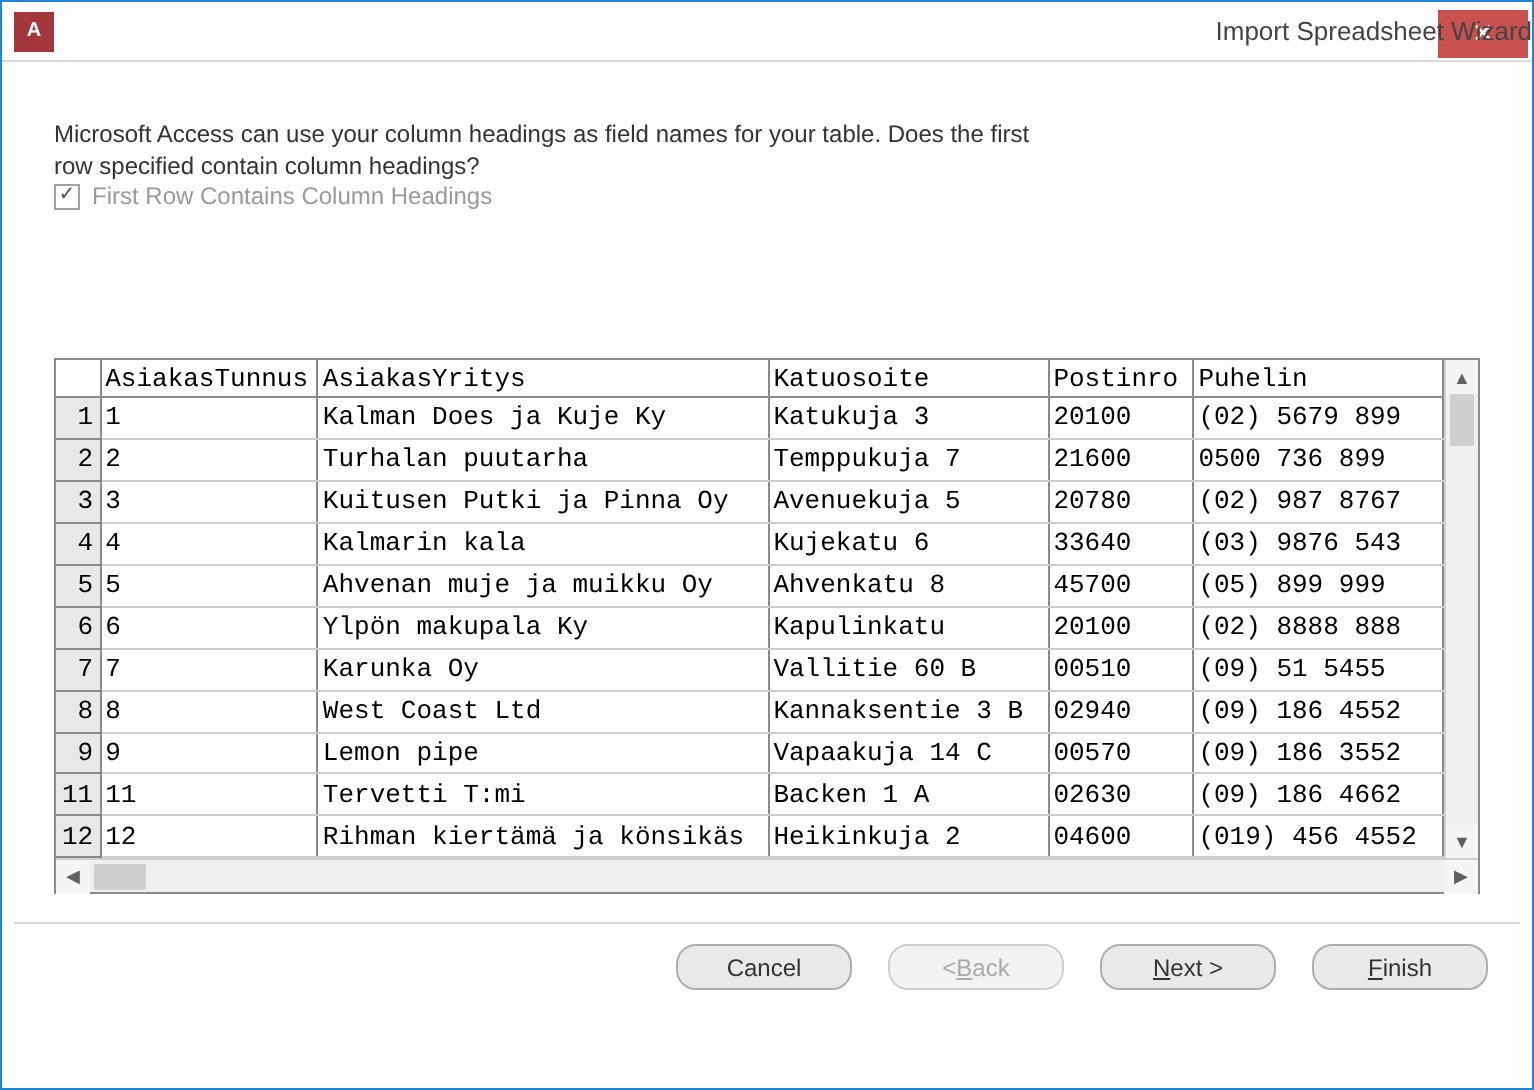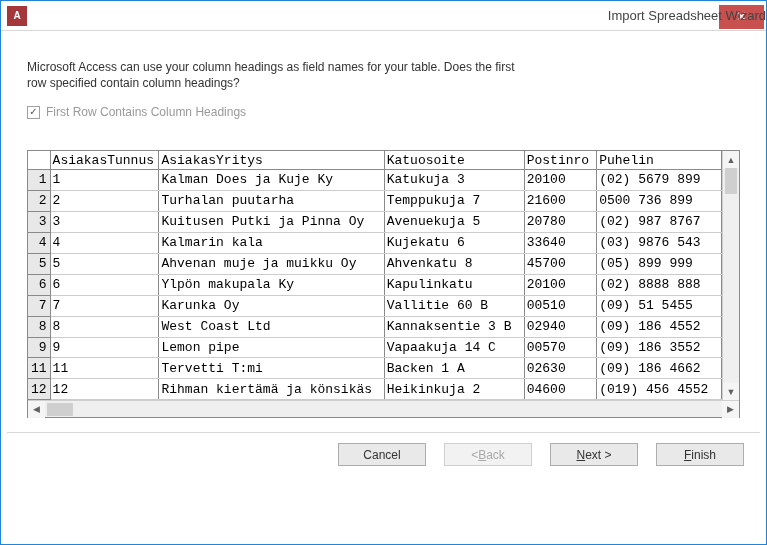--- a/index.html
+++ b/index.html
@@ -44,37 +44,36 @@
     font-size:13px;
     margin-right:2px; margin-top:2px;
   }
   .content {
     padding: 28px 26px 0 26px;
   }
   .intro {
     color:#333;
     line-height:1.35;
     max-width: 520px;
-    margin-bottom: 14px;
   }
   .chk-row {
     display:flex; align-items:center;
     color:#9a9a9a;
     margin-bottom: 16px;
   }
   .chk {
     width:13px; height:13px;
     border:1px solid #a0a0a0;
     margin-right:6px;
     display:flex; align-items:center; justify-content:center;
     font-size:10px; color:#555;
     line-height:1;
   }
   .grid-wrap {
-    margin-top: 31px;
+    margin-top: 74px;
     border:1px solid #8a8a8a;
     height: 268px;
     display:flex;
     flex-direction:column;
     background:#fff;
   }
   .grid-scroll {
     flex:1;
     overflow:hidden;
     position:relative;
@@ -168,21 +167,21 @@
     padding: 10px 22px 0 0;
   }
   .btn {
     min-width:88px;
     height:23px;
     border:1px solid #adadad;
     background:#e9e9e9;
     display:flex; align-items:center; justify-content:center;
     font-size:12px;
     color:#333;
-    border-radius:0;
+    border-radius:10px;
   }
   .btn.disabled {
     color:#a9a9a9;
     border-color:#cfcfcf;
     background:#f2f2f2;
   }
   .btn u { text-decoration: underline; }
 </style>
 </head>
 <body>

